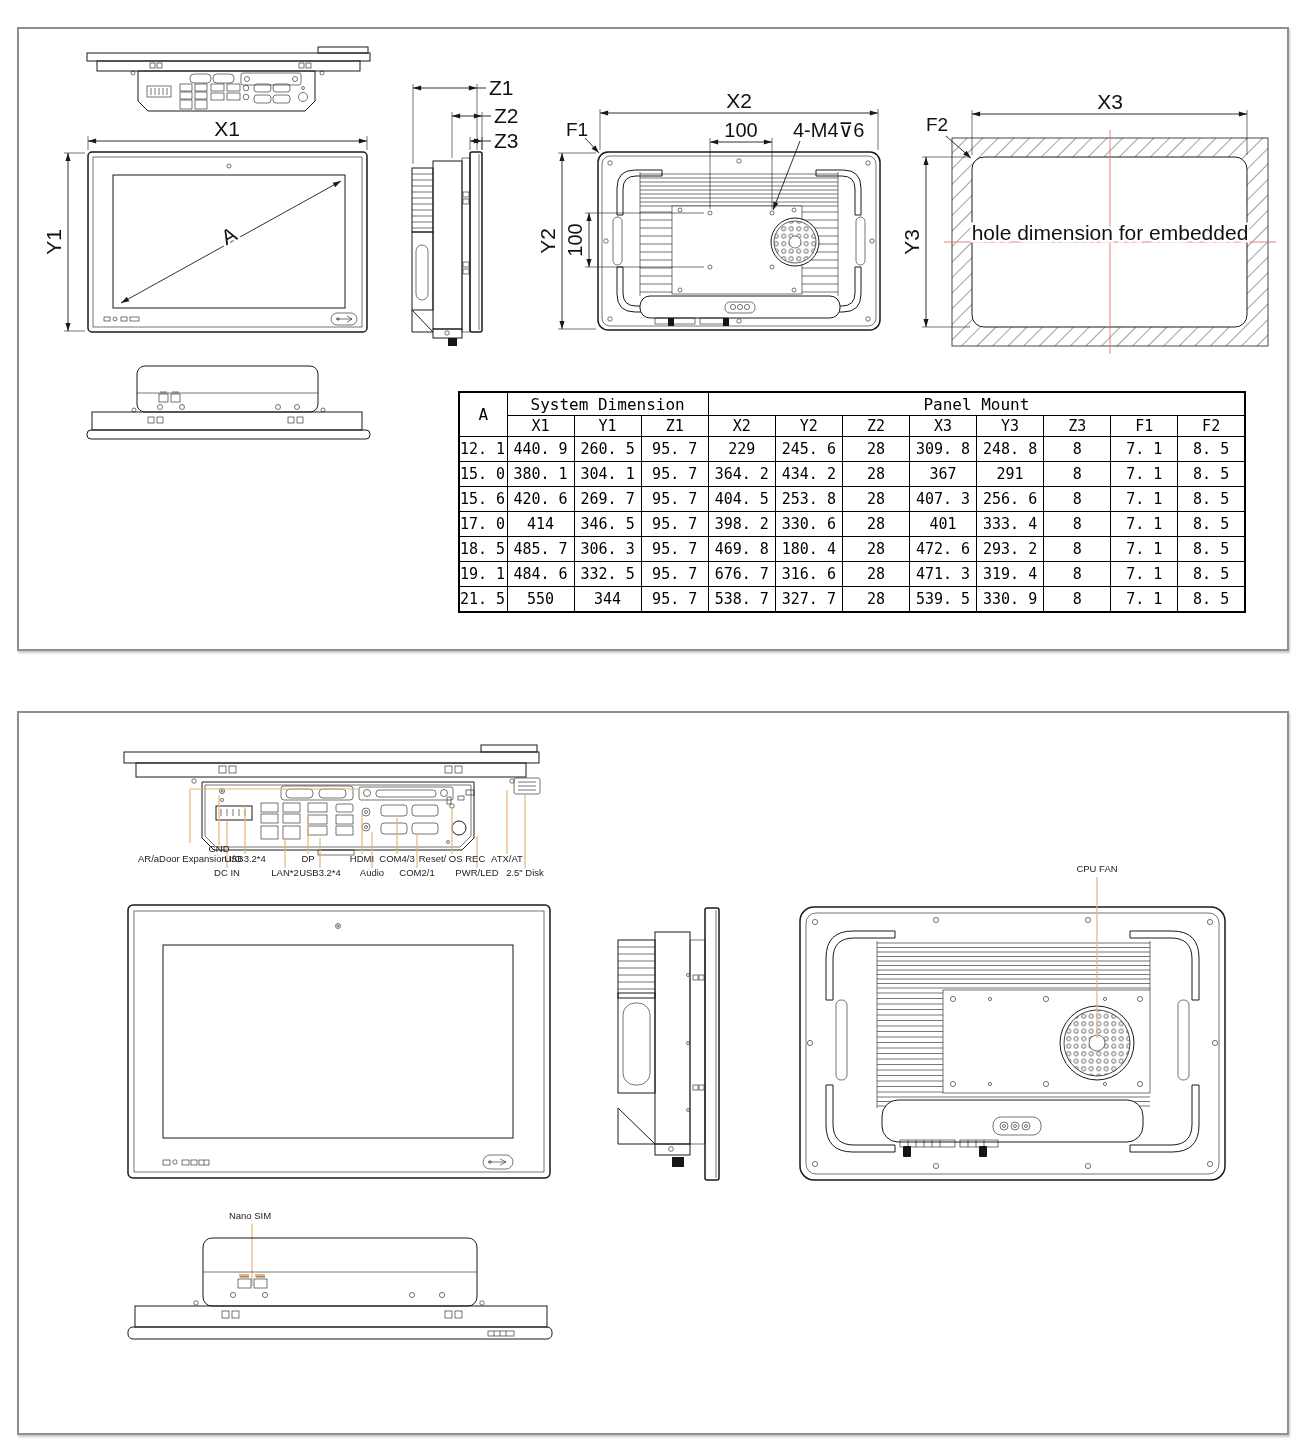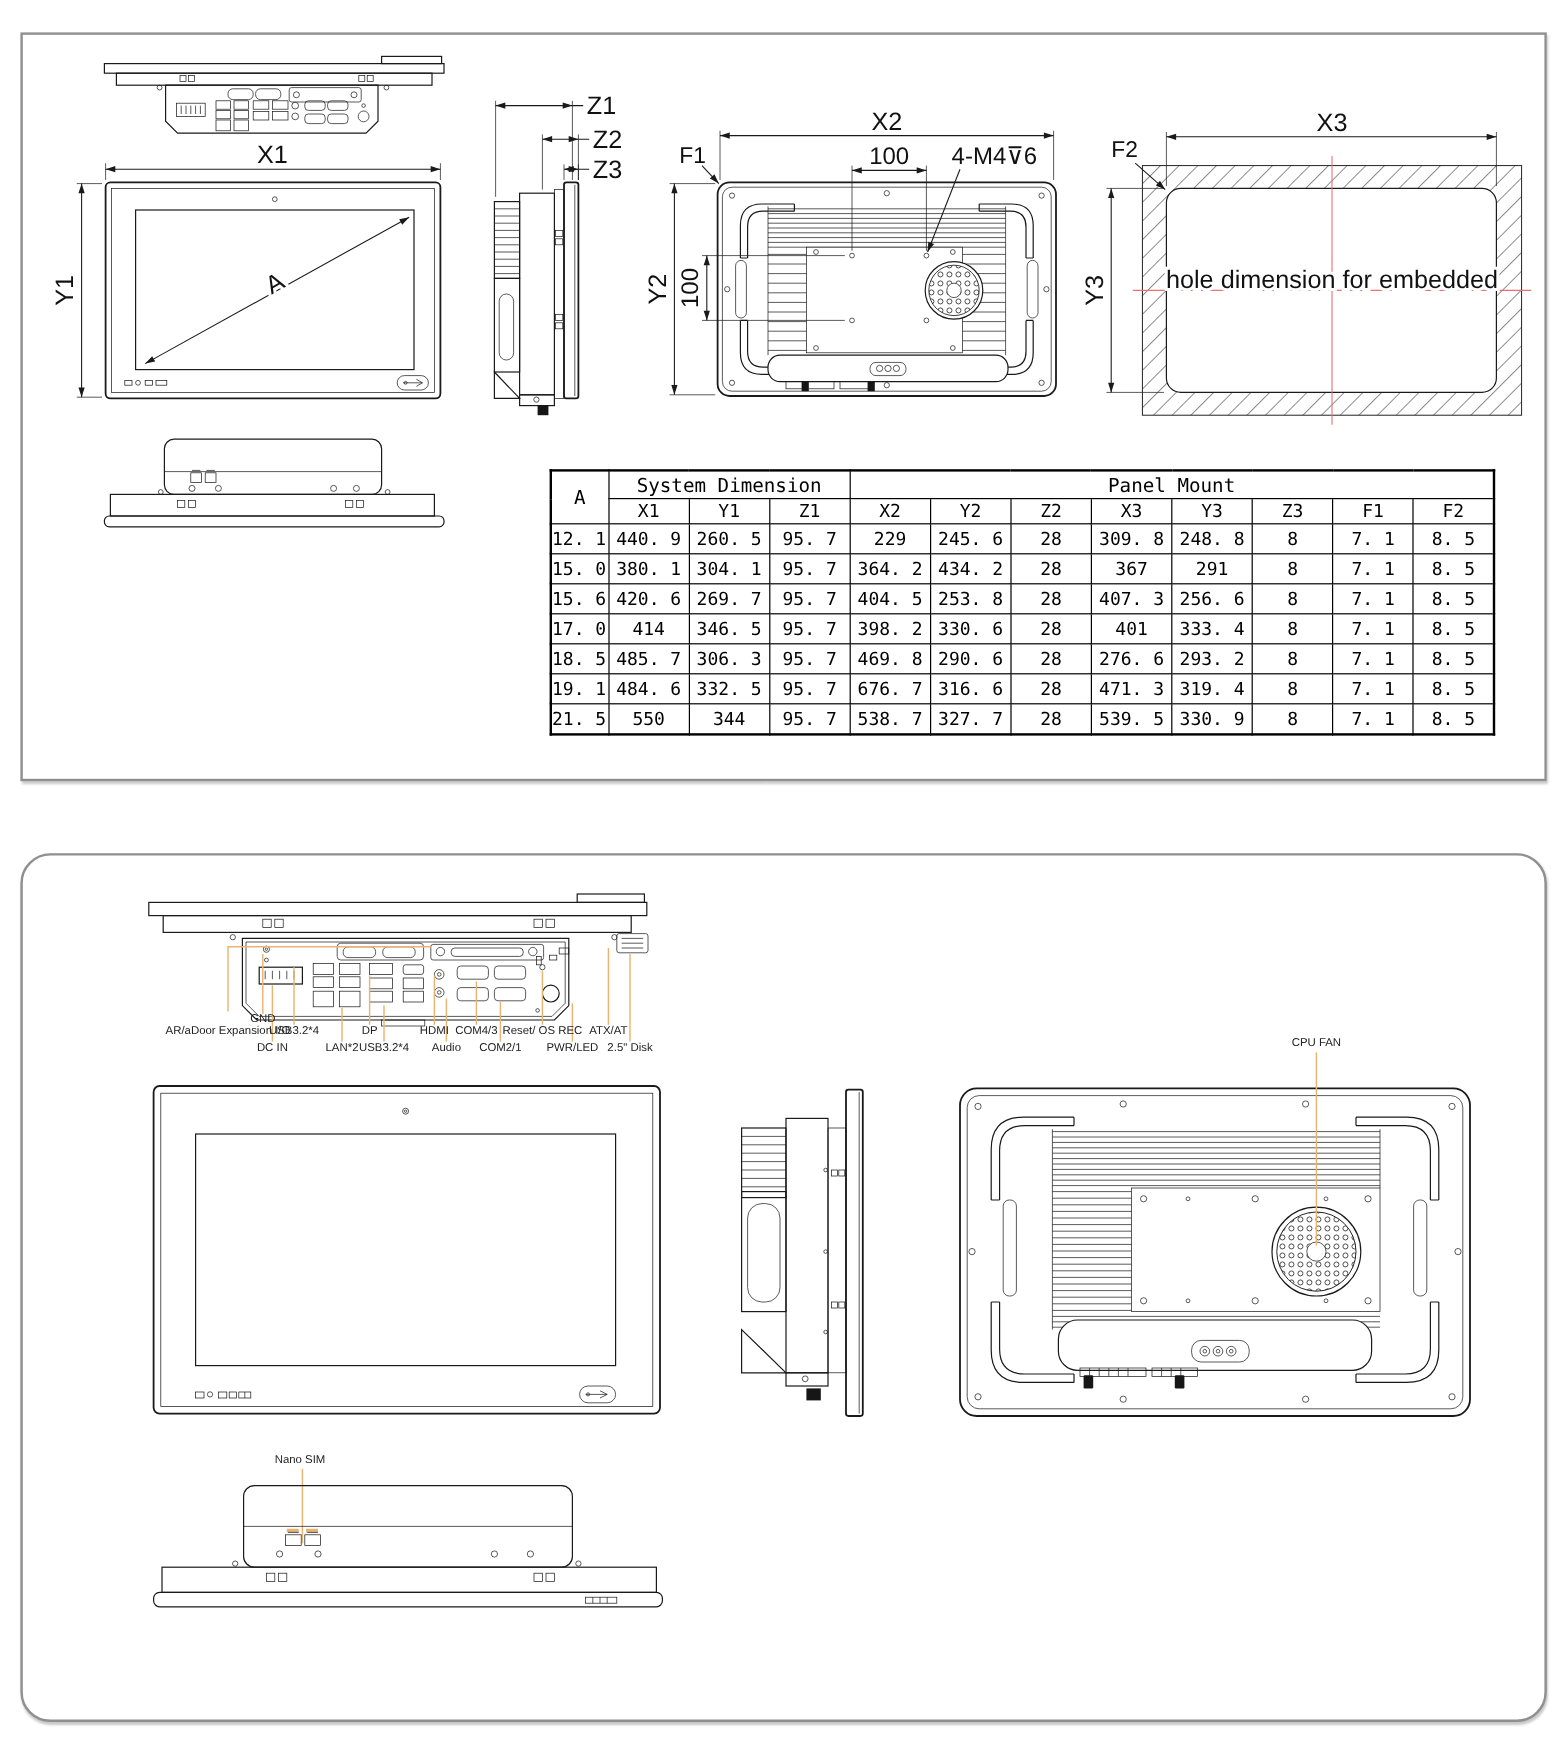--- a/index.html
+++ b/index.html
@@ -1,21 +1,21 @@
 <!DOCTYPE html>
 <html><head>
 <meta charset="utf-8">
 <style>
   html,body { margin:0; padding:0; background:#fff; }
   body { width:1305px; height:1450px; position:relative;
          font-family:"Liberation Sans","DejaVu Sans",sans-serif; }
   .panel { position:absolute; background:#fff; border:2px solid #8f8f8f;
            box-shadow:1px 2px 2px rgba(0,0,0,.22); }
   #panel1 { left:17px; top:27px; width:1268px; height:620px; }
-  #panel2 { left:17px; top:711px; width:1268px; height:720px;border-radius:25px; }
+  #panel2 { left:17px; top:711px; width:1268px; height:720px; }
   svg.draw { position:absolute; left:0; top:0; }
 
   
   .s   { stroke:#1a1a1a; stroke-width:1;   fill:none; }
   .st  { stroke:#1a1a1a; stroke-width:.6;  fill:none; }
   .sb  { stroke:#1a1a1a; stroke-width:1.5; fill:none; }
   .dim { stroke:#1a1a1a; stroke-width:.9;  fill:none; }
   .ext { stroke:#1a1a1a; stroke-width:.6;  fill:none; }
   .cl  { stroke:#e87272; stroke-width:.9;  fill:none; }
   .leader { stroke:#e9b472; stroke-width:1.2; fill:none; }
@@ -373,23 +373,23 @@
           <td>8</td>
           <td>7. 1</td>
           <td>8. 5</td>
   </tr>
   <tr>
     <td>18. 5"</td>
           <td>485. 7</td>
           <td>306. 3</td>
           <td>95. 7</td>
           <td>469. 8</td>
-          <td>290. 6</td>
+          <td>180. 4</td>
           <td>28</td>
-          <td>276. 6</td>
+          <td>472. 6</td>
           <td>293. 2</td>
           <td>8</td>
           <td>7. 1</td>
           <td>8. 5</td>
   </tr>
   <tr>
     <td>19. 1"</td>
           <td>484. 6</td>
           <td>332. 5</td>
           <td>95. 7</td>

